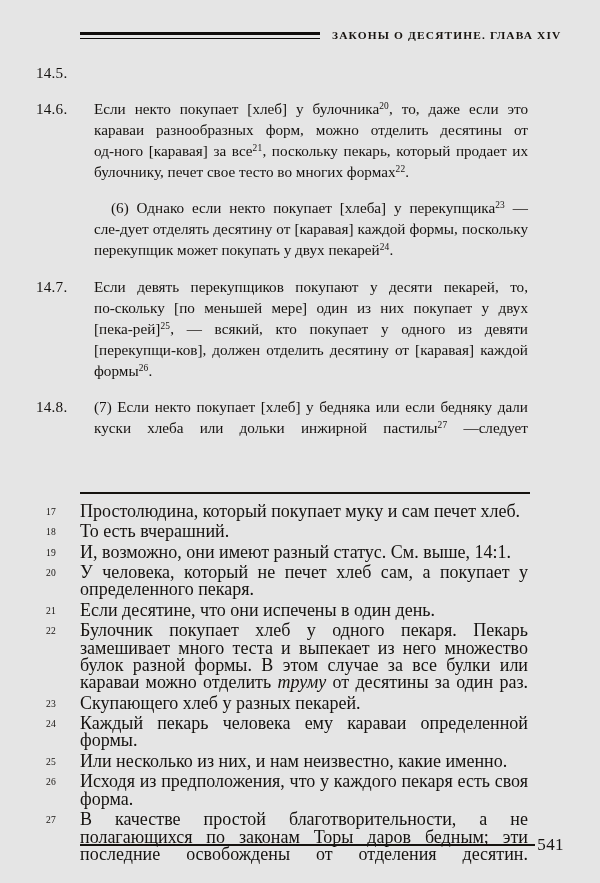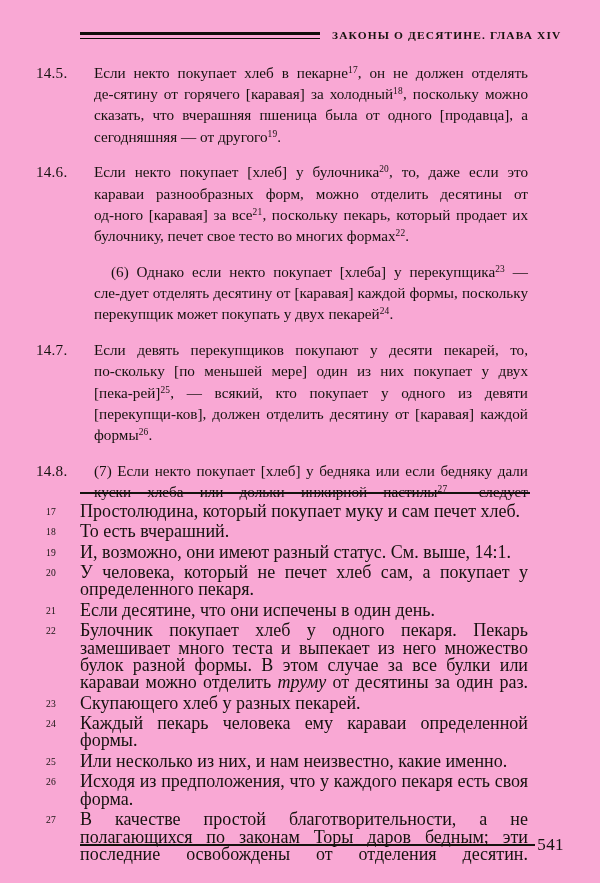--- a/index.html
+++ b/index.html
@@ -12,21 +12,21 @@
     height: 883px;
     position: relative;
     font-family: "Liberation Serif", "DejaVu Serif", serif;
     color: #15120f;
     overflow: hidden;
   }
 
   .page {
     position: absolute;
     inset: 0;
-    background: #f9a8d4;
+    background: #e5e5e5;
   }
 
   
   .runhead {
     position: absolute;
     left: 80px;
     right: 80px;
     top: 24px;
     height: 22px;
     display: flex;
@@ -180,21 +180,20 @@
 <div class="page">
 
   <div class="runhead">
     <div class="runhead-rule"></div>
     <div class="runhead-title">Законы о десятине. Глава XIV</div>
   </div>
 
   <div class="body-block" id="body-block">
       <div class="para">
         <div class="para-num">14.5.</div>
-        <div class="para-text">Если некто покупает хлеб в пекарне<sup class="fn">17</sup>, он не должен отделять де‑сятину от горячего [каравая] за холодный<sup class="fn">18</sup>, поскольку можно сказать, что вчерашняя пшеница была от одного [продавца], а сегодняшняя&nbsp;— от другого<sup class="fn">19</sup>.</div>
       </div>
       <div class="para">
         <div class="para-num">14.6.</div>
         <div class="para-text">Если некто покупает [хлеб] у булочника<sup class="fn">20</sup>, то, даже если это караваи разнообразных форм, можно отделить десятины от од‑ного [каравая] за все<sup class="fn">21</sup>, поскольку пекарь, который продает их булочнику, печет свое тесто во многих формах<sup class="fn">22</sup>.</div>
       </div>
       <div class="para sub">
         <div class="para-num"></div>
         <div class="para-text">(6) Однако если некто покупает [хлеба] у перекупщика<sup class="fn">23</sup>&nbsp;—сле‑дует отделять десятину от [каравая] каждой формы, поскольку перекупщик может покупать у двух пекарей<sup class="fn">24</sup>.</div>
       </div>
       <div class="para">

